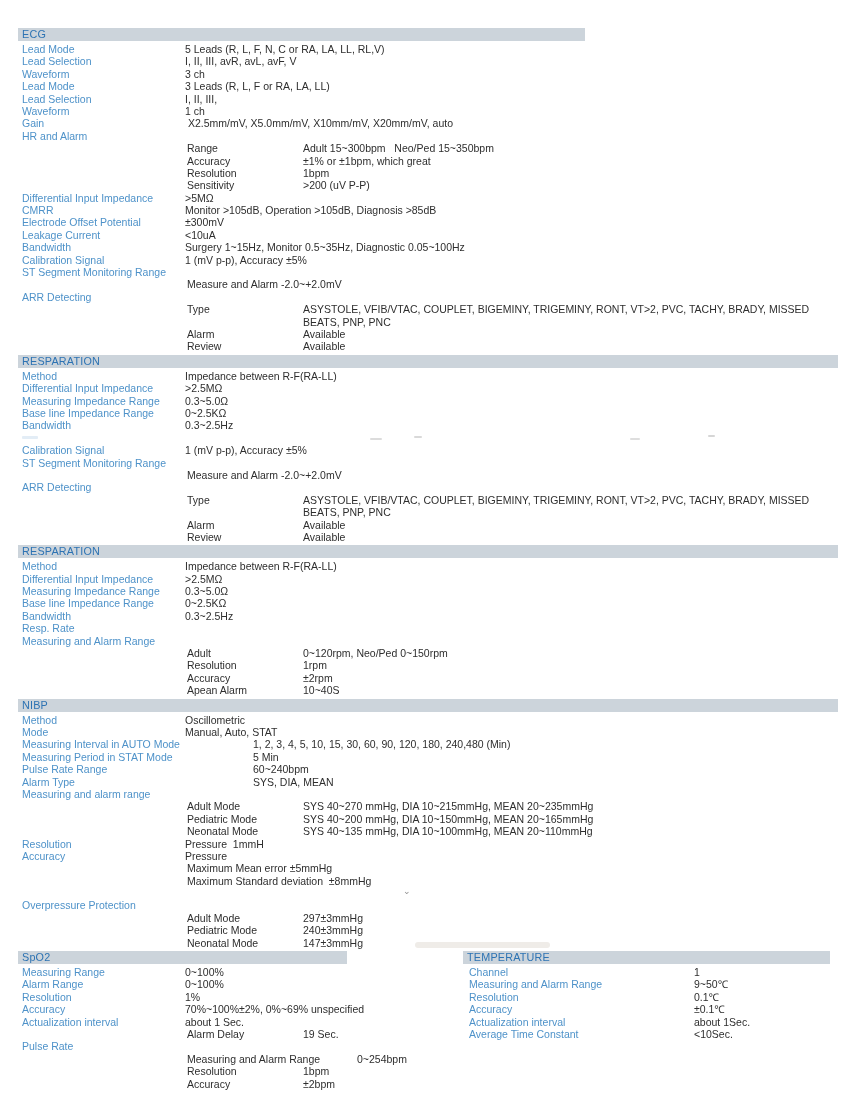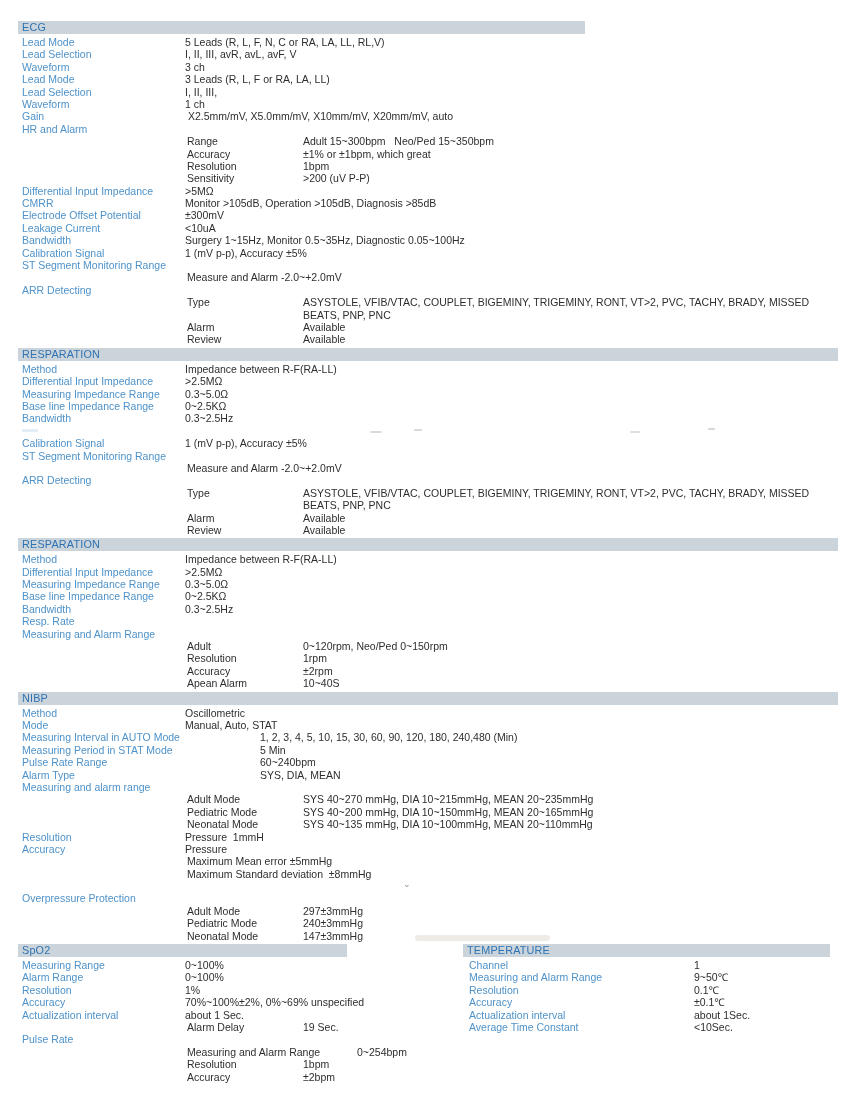--- a/index.html
+++ b/index.html
@@ -1,41 +1,41 @@
 <!DOCTYPE html>
 <html><head>
 <meta charset="utf-8">
 <style>
   *{box-sizing:border-box}
   html,body{margin:0;padding:0}
   body{
     width:850px;height:1101px;overflow:hidden;background:#fff;
     font-family:"Liberation Sans",sans-serif;font-size:10.5px;color:#2e2e2e;
   }
-  #doc{padding:21px 12px 0 18px;position:relative}
+  #doc{padding:28px 12px 0 18px;position:relative}
   .section{margin-top:2px}
   .s-ecg{margin-top:0}
   .bar{
     height:13px;line-height:13px;background:#ccd4db;color:#2d73b3;
     padding-left:4px;margin-bottom:2px;font-size:10.8px;letter-spacing:.2px;
   }
   .s-ecg .bar{width:567px}
   .s-resp1 .bar,.s-resp2 .bar,.s-nibp .bar{width:820px}
   .c-spo2 .bar{width:329px}
   .c-temperature .bar{width:367px}
   .row{display:flex;align-items:flex-start;line-height:12.4px;height:12.4px;position:relative}
   .row.wrap{height:auto;min-height:12.4px}
   .lbl{color:#4e92c9;flex:0 0 163px;margin-left:4px;white-space:pre}
   .t-kvi .lbl{flex:0 0 auto}
   .sp{flex:0 0 169px}
   .key{flex:0 0 116px;white-space:pre}
   .key.wide{flex:0 0 170px}
   .val{white-space:pre-wrap}
   .wrap .val{max-width:548px}
-  .t-kvi .val{position:absolute;left:242px;top:0;white-space:pre}
+  .t-kvi .val{position:absolute;left:235px;top:0;white-space:pre}
   .chev{position:absolute;left:385px;top:-2px;color:#8f8f8f;font-size:9px}
   .artifact{height:12.4px}
   .mark{position:absolute;border-radius:1px}
   .m1{left:4px;top:4px;width:16px;height:3px;background:#e3edf6}
   .m2{left:352px;top:6px;width:12px;height:2px;background:#dcdcdc}
   .m3{left:396px;top:4px;width:8px;height:2px;background:#d9d9d9}
   .m4{left:612px;top:6px;width:10px;height:2px;background:#dedede}
   .m5{left:690px;top:3px;width:7px;height:2px;background:#d6d6d6}
   .cols{display:flex;position:relative}
   .col{flex:0 0 auto;margin-top:0}

